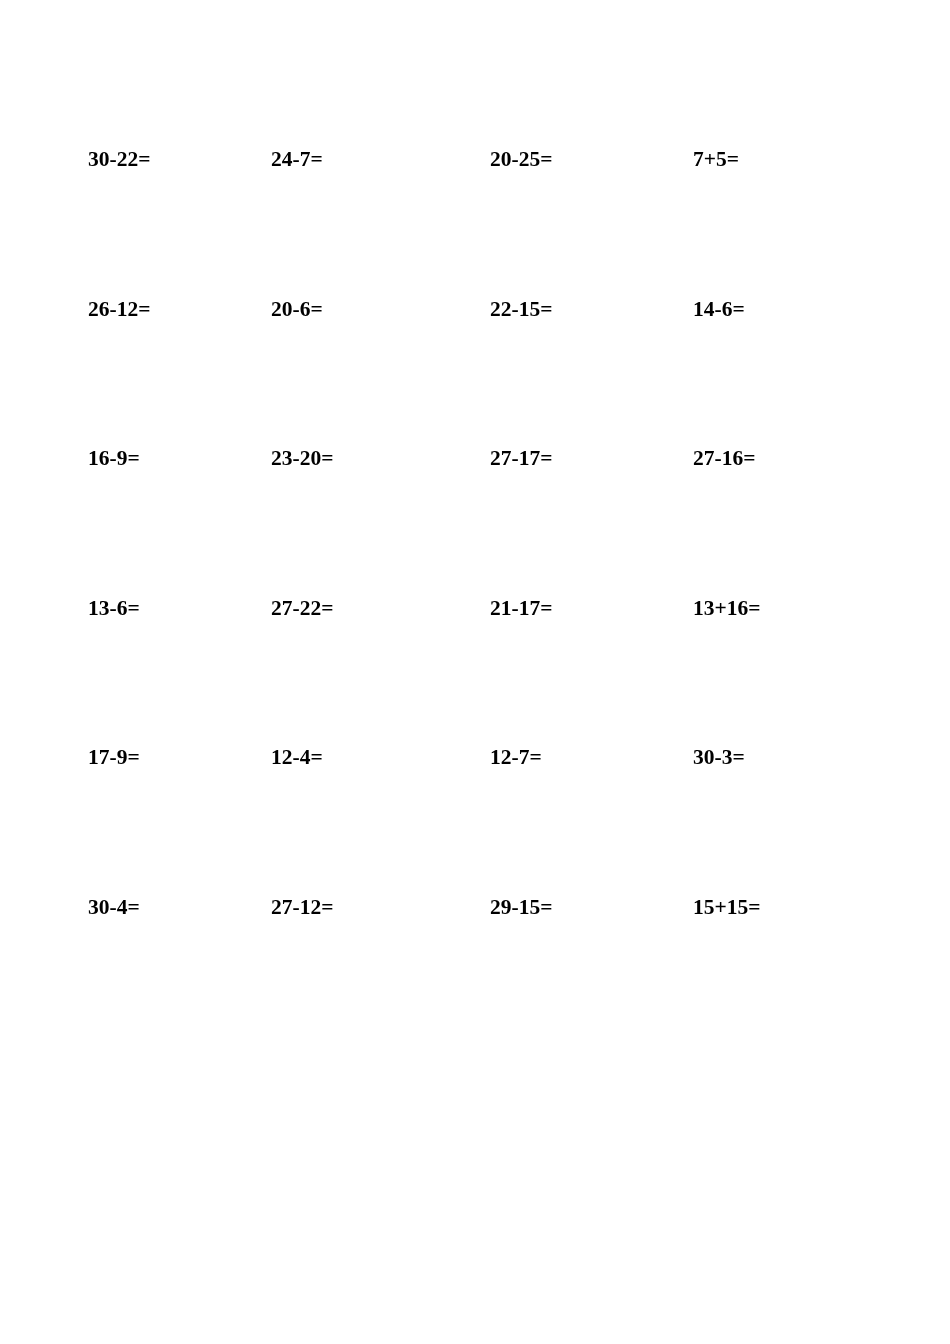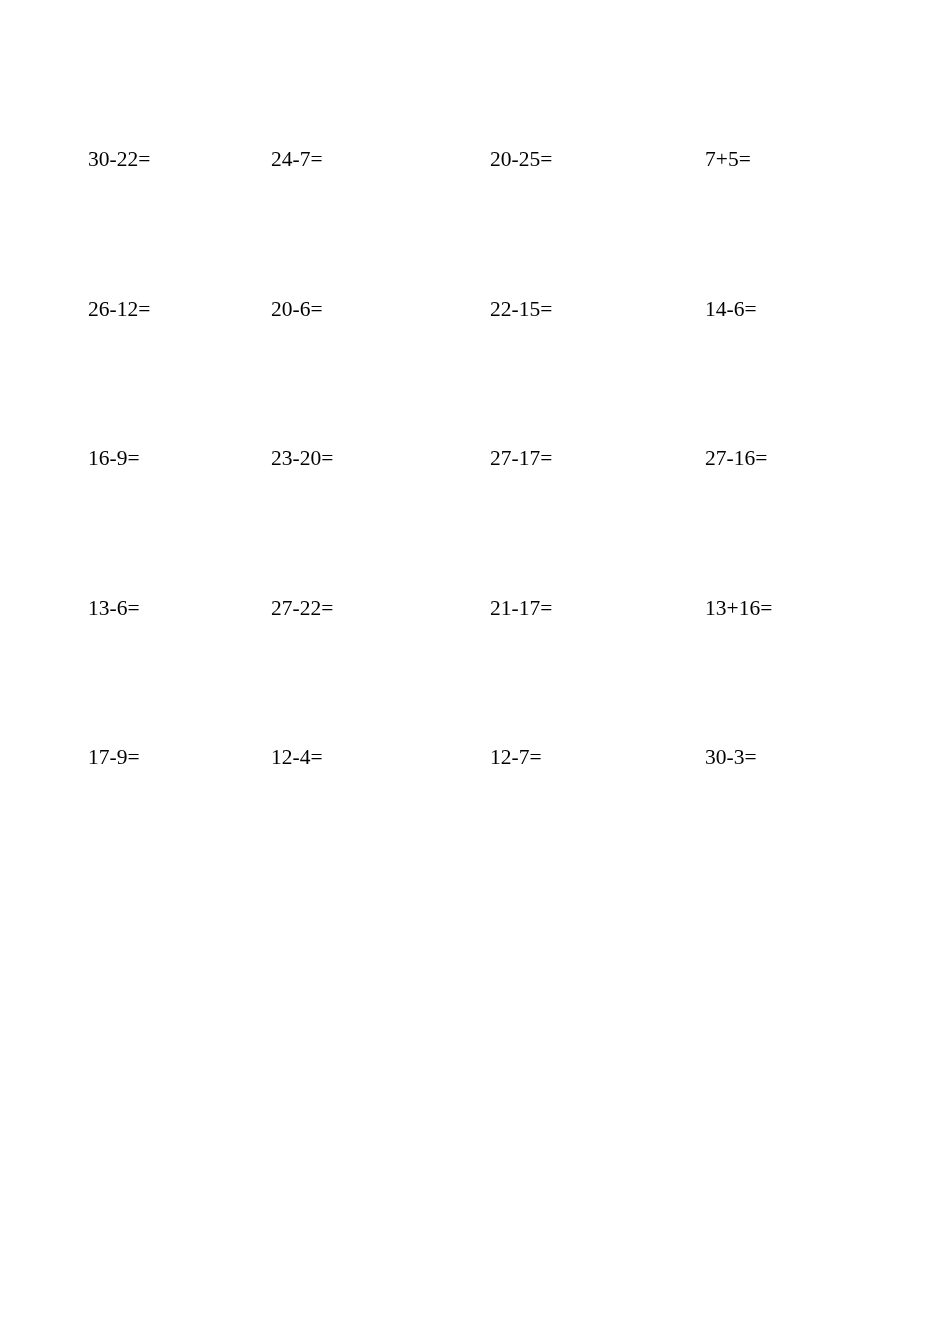--- a/index.html
+++ b/index.html
@@ -30,26 +30,26 @@
     height: 149.5px;
   }
   .problem-cell {
     position: absolute;
     top: 0;
     font-size: 21.5px;
     line-height: 26px;
     letter-spacing: 0px;
     white-space: nowrap;
     color: #000000;
-    font-weight: 400;
+    font-weight: 700;
   }
   .problem-cell.c0 { left: 0px; }
   .problem-cell.c1 { left: 183px; }
   .problem-cell.c2 { left: 402px; }
-  .problem-cell.c3 { left: 605px; margin-left: 12px; }
+  .problem-cell.c3 { left: 605px; }
 </style>
 </head>
 <body>
 
 <div id="page">
   <div id="worksheet-grid">
       <div class="problem-row">
         <div class="problem-cell c0">30-22=</div>
         <div class="problem-cell c1">24-7=</div>
         <div class="problem-cell c2">20-25=</div>
@@ -72,14 +72,20 @@
         <div class="problem-cell c1">27-22=</div>
         <div class="problem-cell c2">21-17=</div>
         <div class="problem-cell c3">13+16=</div>
       </div>
       <div class="problem-row">
         <div class="problem-cell c0">17-9=</div>
         <div class="problem-cell c1">12-4=</div>
         <div class="problem-cell c2">12-7=</div>
         <div class="problem-cell c3">30-3=</div>
       </div>
+      <div class="problem-row">
+        <div class="problem-cell c0">30-4=</div>
+        <div class="problem-cell c1">27-12=</div>
+        <div class="problem-cell c2">29-15=</div>
+        <div class="problem-cell c3">15+15=</div>
+      </div>
     </div>
 </div>
 
 </body></html>

